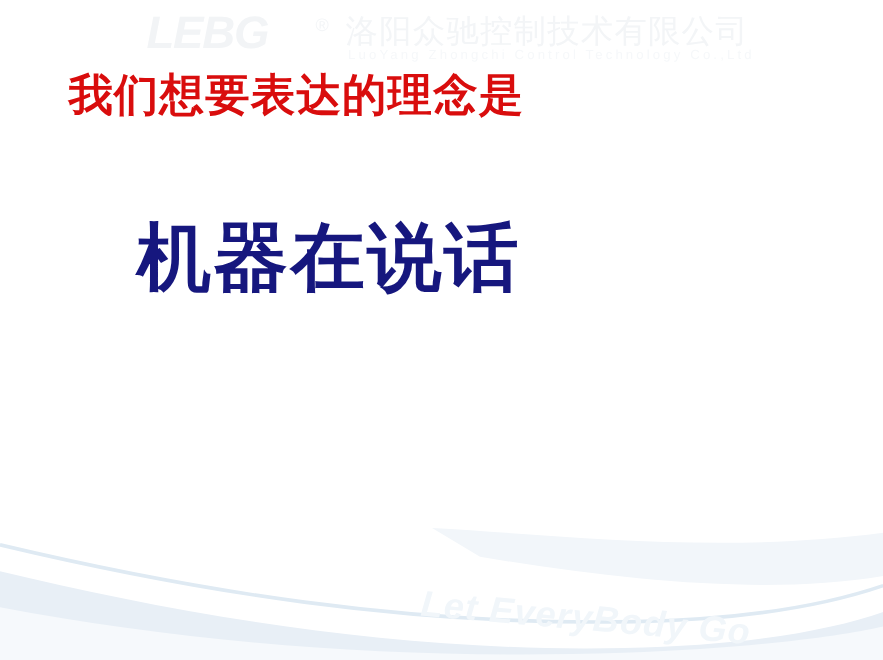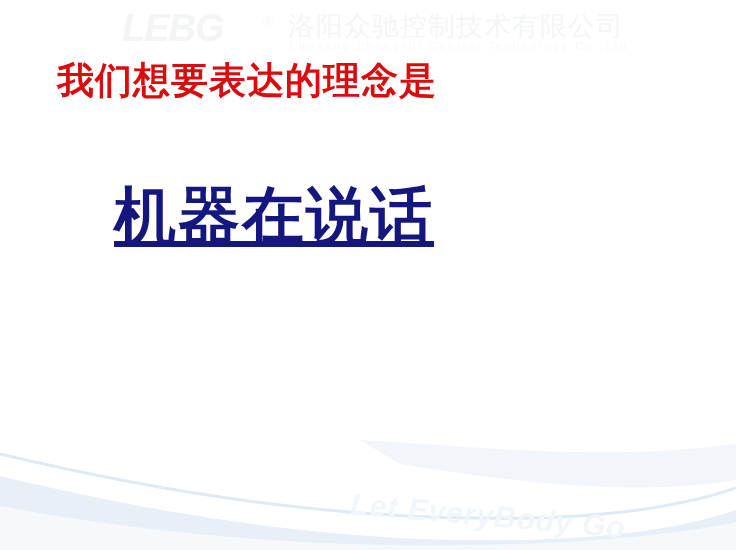--- a/index.html
+++ b/index.html
@@ -94,21 +94,20 @@
 
   
   .statement {
     position: absolute;
     font-size: 62px;
     font-weight: bold;
     color: #16177e;
     letter-spacing: 2px;
     line-height: 1.05;
     white-space: nowrap;
-    text-decoration: underline;
   }
 
   .statement-1 {
     left: 114px;
     top: 184px;
   }
 
   .statement-2 {
     left: 274px;
     top: 281px;

